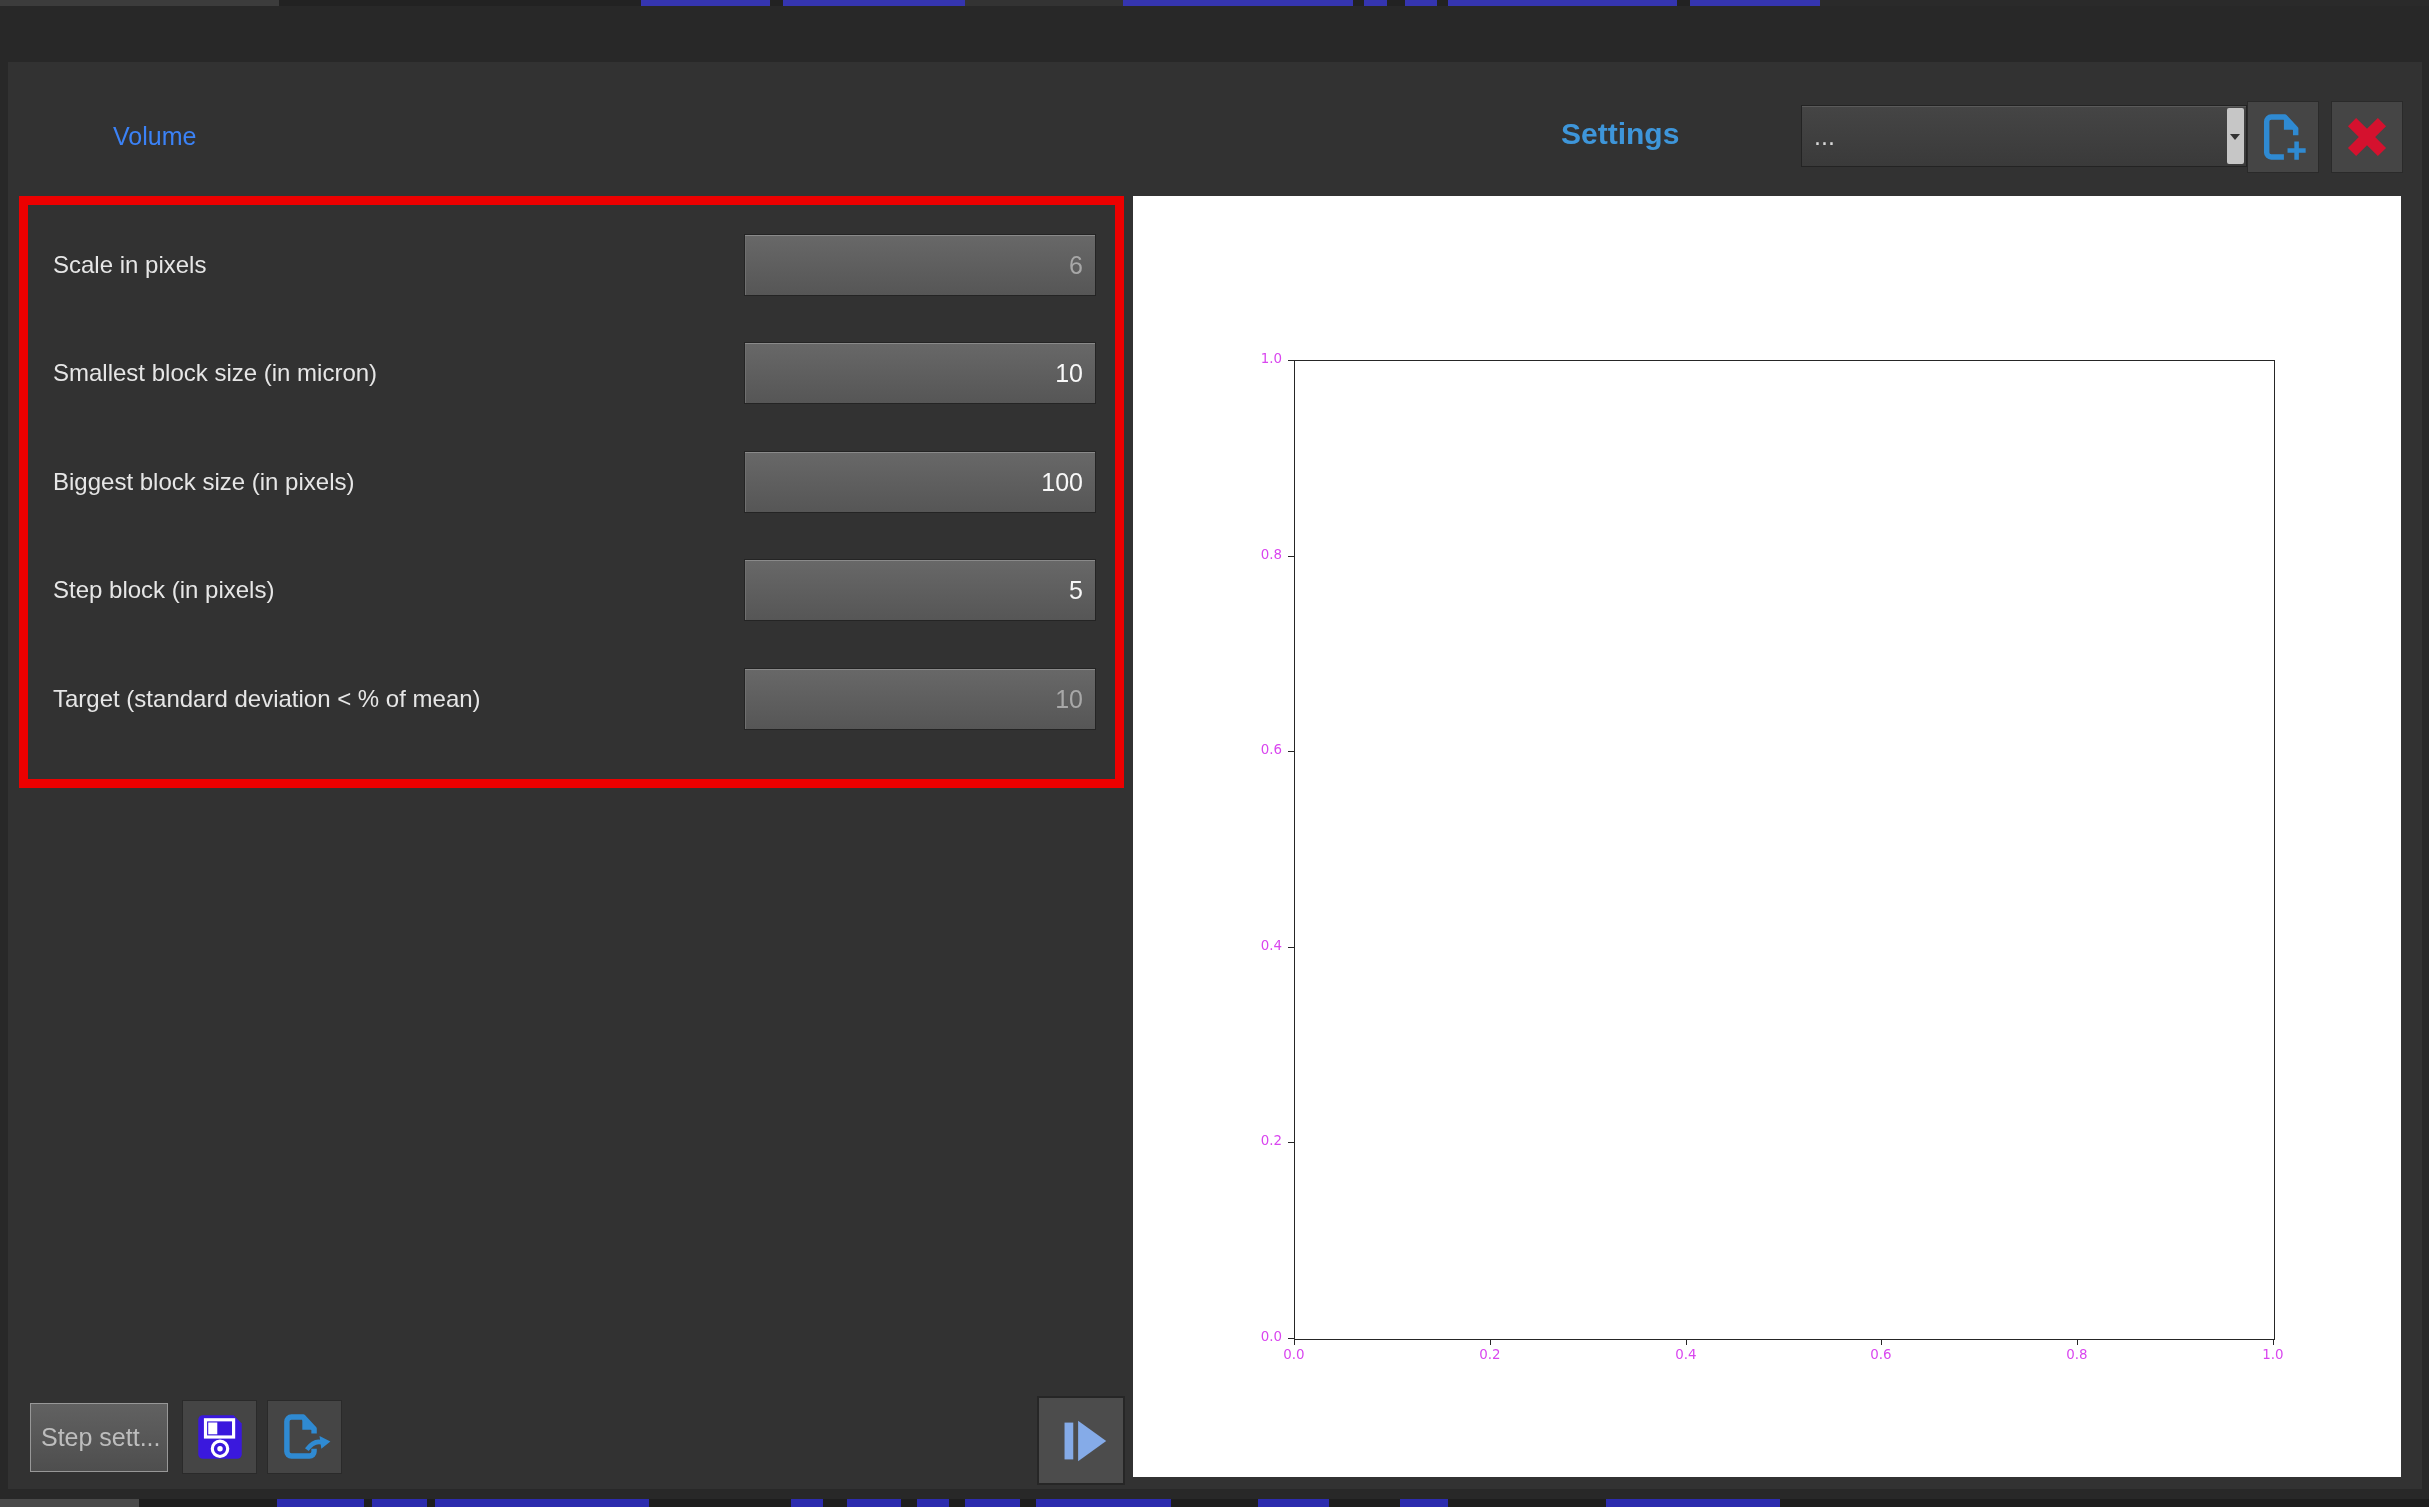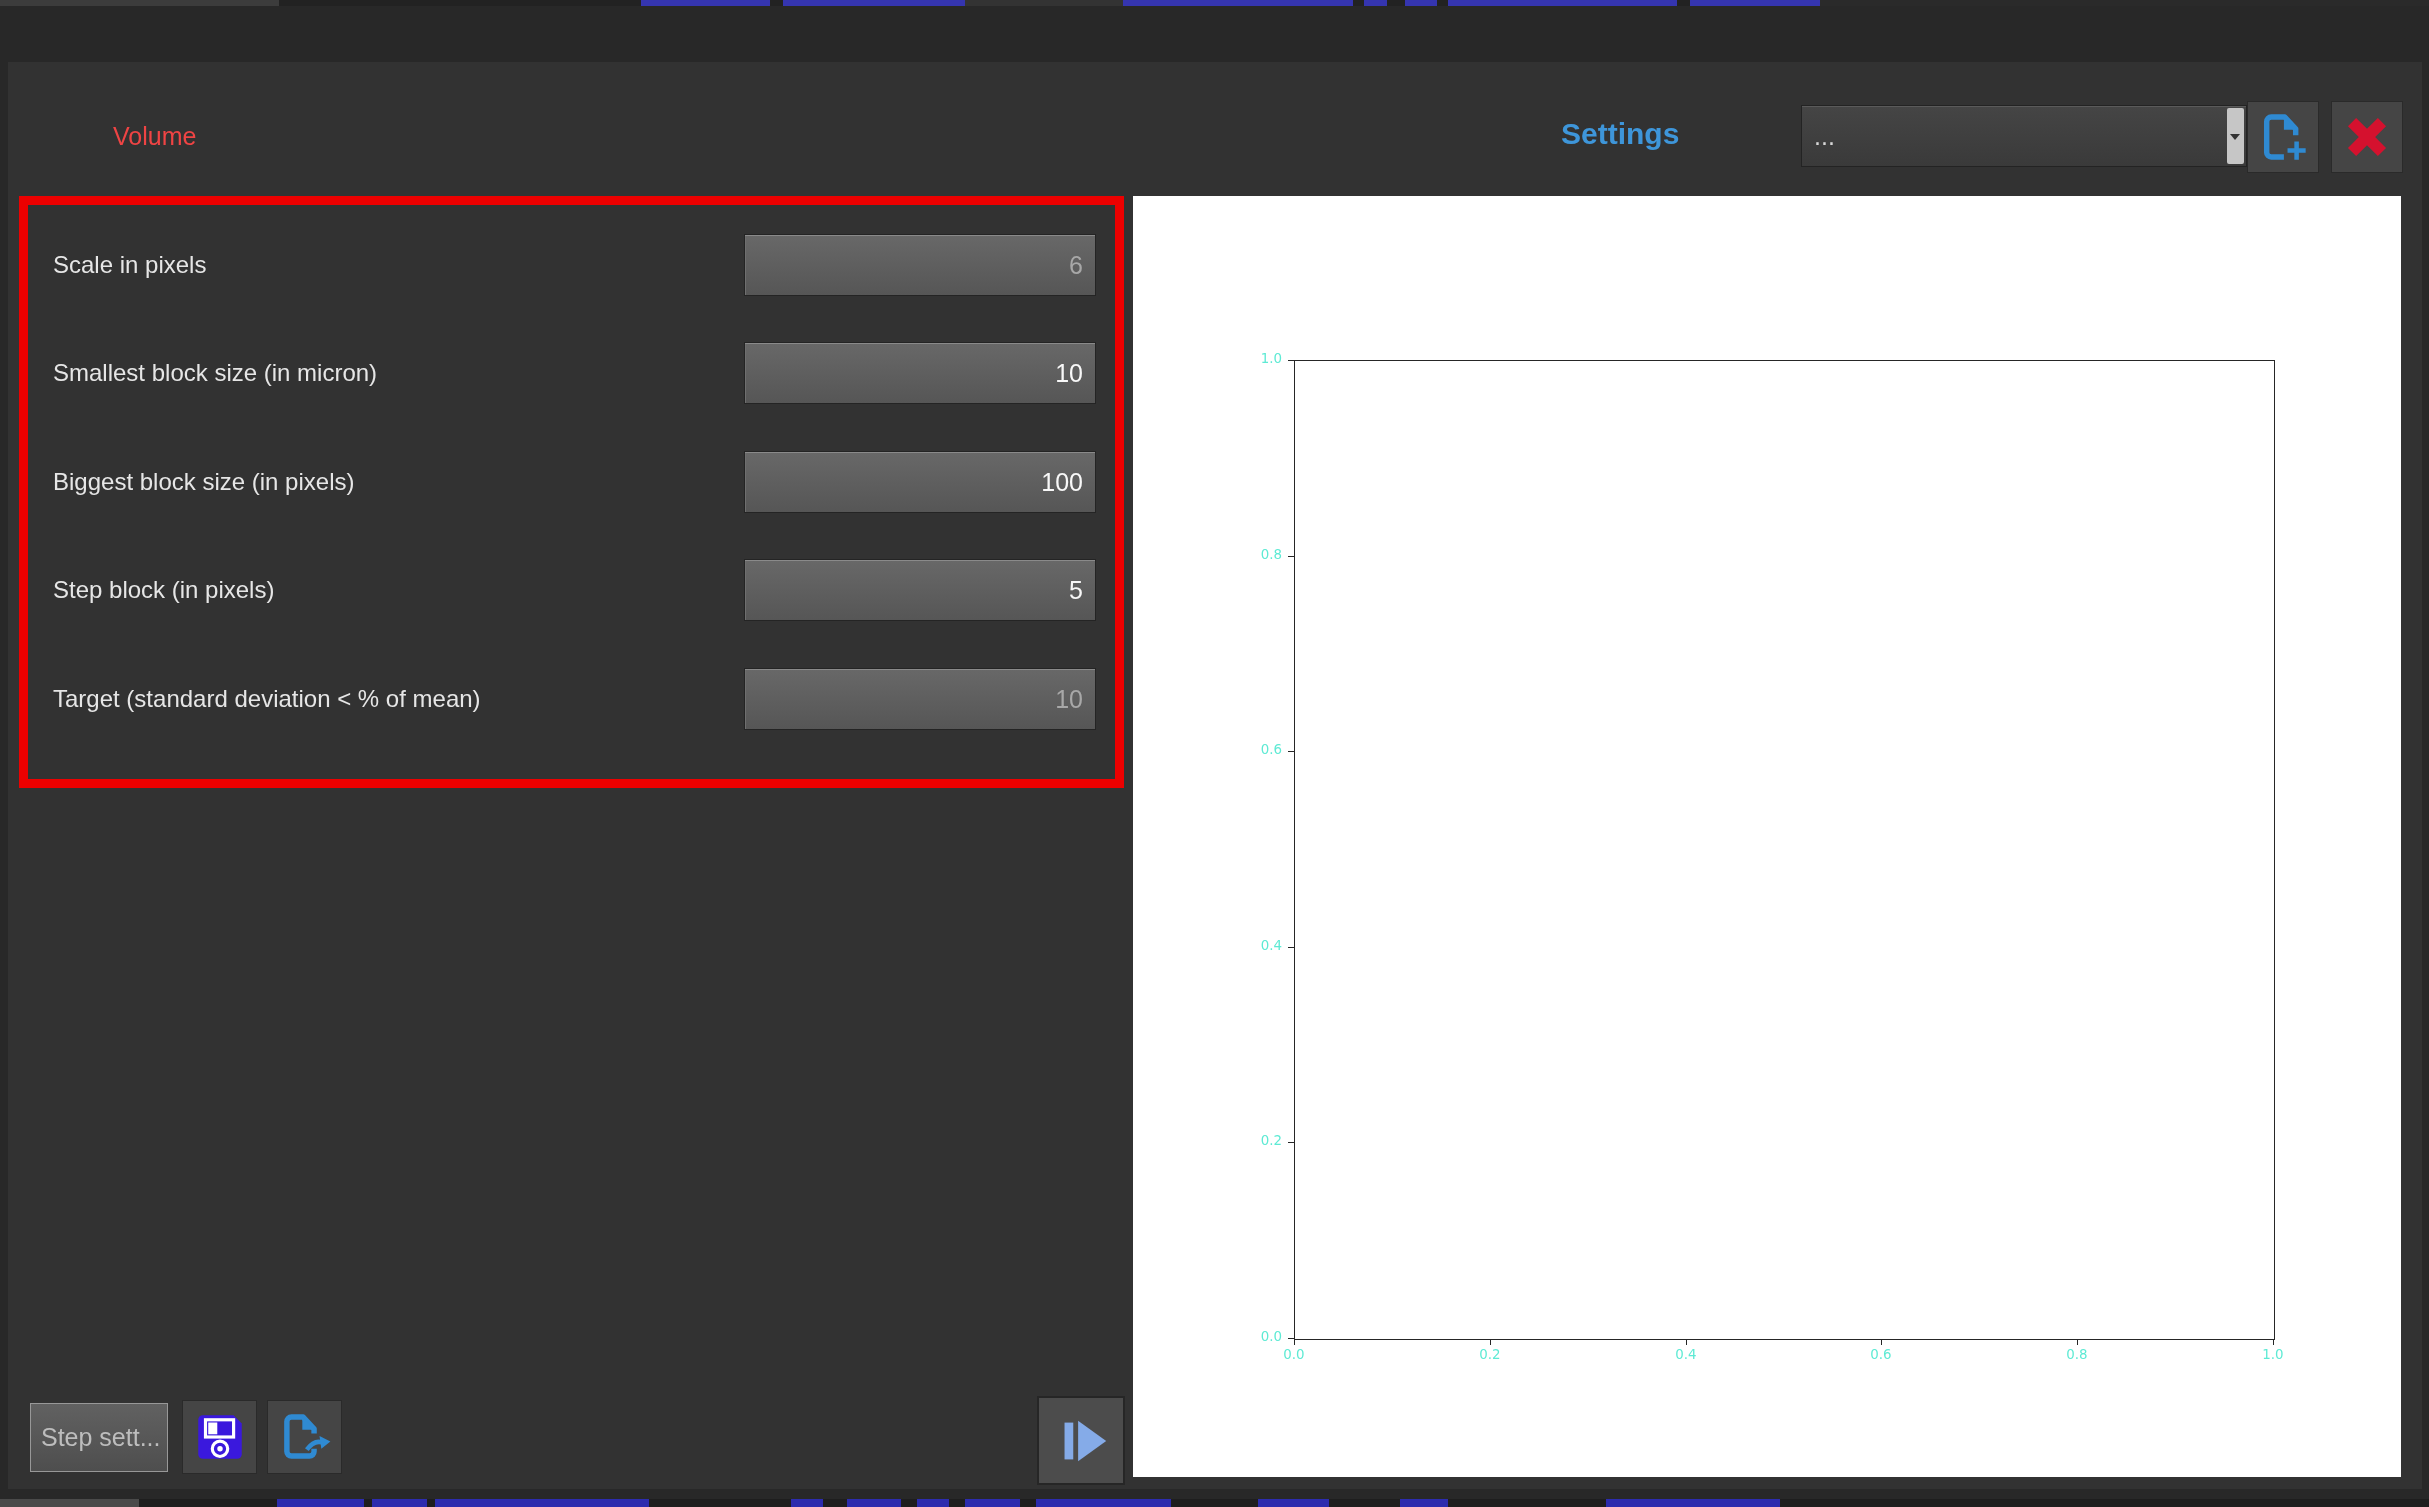--- a/index.html
+++ b/index.html
@@ -26,21 +26,21 @@
   #app-icon{left:20px;top:9px;width:44px;height:44px;}
   #min-btn{left:2137px;top:33px;width:22px;height:3px;background:#1c1c1c;}
   #min-hit{left:2117px;top:10px;width:62px;height:46px;}
   #max-btn{left:2261px;top:25px;width:16px;height:16px;border:2px solid #1c1c1c;border-radius:3px;}
   #max-hit{left:2241px;top:10px;width:62px;height:46px;}
   #close-btn{left:2370px;top:14px;width:40px;height:40px;font-size:28px;color:#1c1c1c;
     text-align:center;line-height:40px;font-weight:400;}
 
   #window-body{left:8px;top:62px;width:2414px;height:1427px;background:#323232;}
 
-  .ui-label{color:#ef4444;font-size:25px;}
+  .ui-label{color:#3b82f6;font-size:25px;}
   #volume-label{left:113px;top:122px;}
   #settings-label{left:1561px;top:117px;font-size:30px;font-weight:bold;color:#3e96da;}
 
   .combo{background:linear-gradient(#454545,#3a3a3a);border:1px solid #232323;
     box-shadow:inset 0 1px 0 #5a5a5a;color:#d8d8d8;font-size:25px;}
   .combo .val{position:absolute;left:12px;top:0;height:100%;display:flex;align-items:center;}
   .combo .strip{position:absolute;right:2px;top:2px;bottom:2px;width:17px;background:#c6c6c6;
     border-radius:2px;}
   .combo .arrow{position:absolute;right:6px;top:50%;margin-top:-2px;width:0;height:0;
     border-left:5px solid transparent;border-right:5px solid transparent;border-top:6px solid #333;}
@@ -60,21 +60,21 @@
     font-size:25px;display:flex;align-items:center;justify-content:flex-end;padding-right:12px;}
   .field.on{color:#f8f8f8;}
   .field.off{color:#a8a8a8;}
 
   
   #plot-panel{left:1133px;top:196px;width:1268px;height:1281px;background:#ffffff;}
   #axes-box{left:1294px;top:360px;width:979px;height:978px;border:1px solid #262626;}
   .tick{background:#262626;}
   .xtick{width:1px;height:6px;top:1339px;}
   .ytick{width:6px;height:1px;left:1288px;}
-  .ticklabel{font-family:"DejaVu Sans",sans-serif;font-size:13.4px;color:#5eead4;}
+  .ticklabel{font-family:"DejaVu Sans",sans-serif;font-size:13.4px;color:#d946ef;}
   .xlab{width:60px;text-align:center;top:1347px;}
   .ylab{width:60px;text-align:right;left:1222px;}
 
   
   #save-settings-btn{left:30px;top:1403px;width:138px;height:69px;box-sizing:border-box;
     background:linear-gradient(#616161,#4e4e4e);border:1px solid #989898;color:#bdbdbd;
     font-size:25px;display:flex;align-items:center;padding-left:10px;overflow:hidden;white-space:nowrap;}
   #save-disk-btn{left:182px;top:1400px;width:73px;height:72px;}
   #export-btn{left:267px;top:1400px;width:73px;height:72px;}
   #run-btn{left:1037px;top:1396px;width:84px;height:85px;background:#4c4c4c;

